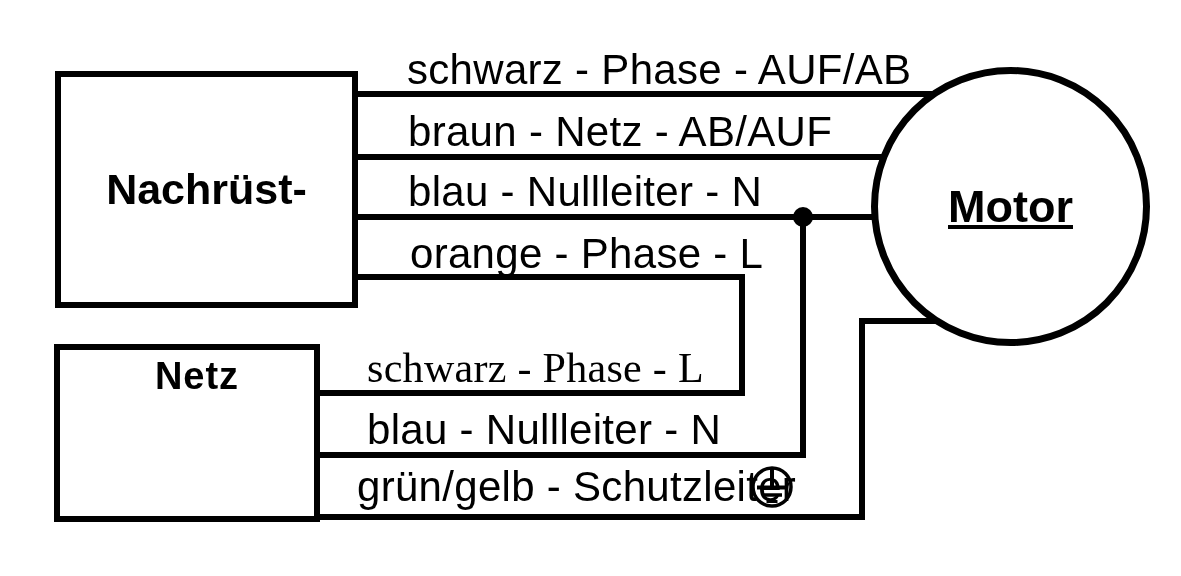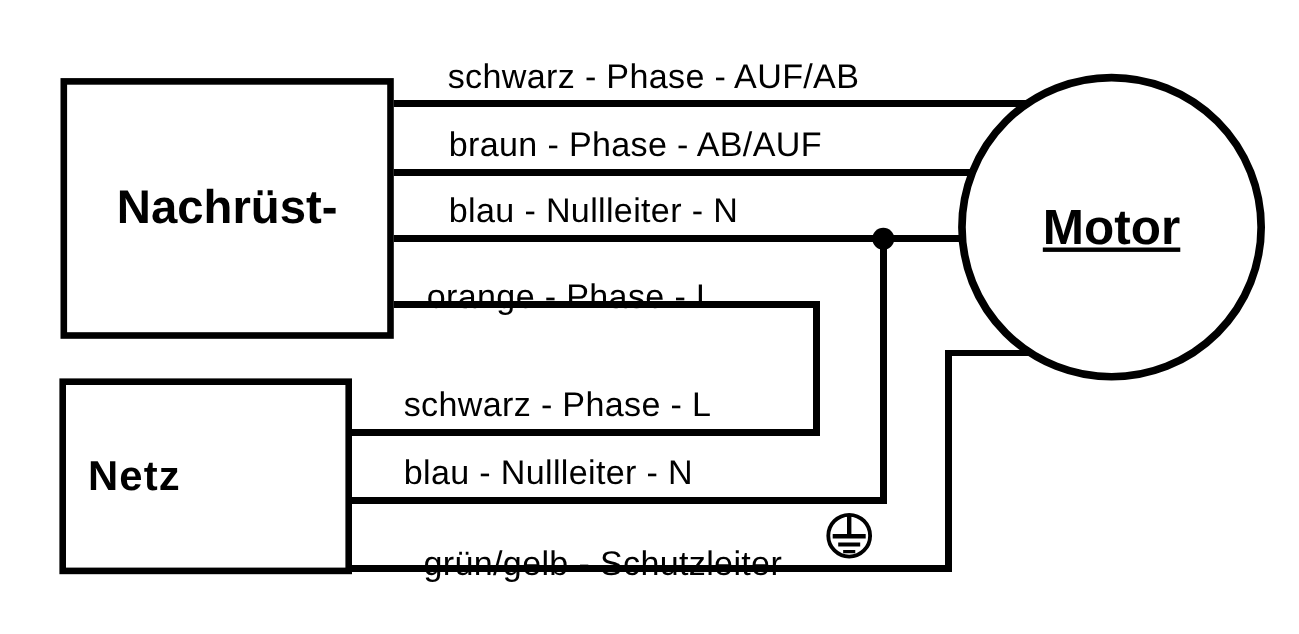--- a/index.html
+++ b/index.html
@@ -3,45 +3,45 @@
 <meta charset="utf-8">
 <style>
   html,body{margin:0;padding:0;background:#ffffff;}
   .canvas{
     position:relative;width:1181px;height:576px;background:#ffffff;
     font-family:"Liberation Sans",sans-serif;color:#000;overflow:hidden;
   }
   .wiring-svg{position:absolute;left:0;top:0;z-index:1;}
   .box{
     position:absolute;box-sizing:border-box;border:6px solid #000;background:#fff;
-    display:flex;flex-direction:column;justify-content:center;z-index:2;font-weight:bold;
+    display:flex;flex-direction:row;justify-content:center;z-index:2;font-weight:bold;
   }
   .receiver-box{
     left:55px;top:71px;width:303px;height:237px;
     align-items:center;text-align:center;font-size:43px;line-height:1.12;letter-spacing:0px;
   }
   .mains-box{
     left:54px;top:344px;width:266px;height:178px;
     align-items:flex-start;padding-left:20px;font-size:38px;line-height:1.38;letter-spacing:1px;
   }
   .motor-circle{
     position:absolute;box-sizing:border-box;left:871px;top:67px;width:279px;height:279px;
     border:7px solid #000;border-radius:50%;background:#fff;z-index:2;
     display:flex;align-items:center;justify-content:center;font-weight:bold;font-size:45px;text-decoration:underline;
   }
   .wire-label{
-    position:absolute;z-index:3;font-size:31px;line-height:36px;letter-spacing:0.3px;white-space:nowrap;
+    position:absolute;z-index:3;font-size:42px;line-height:36px;letter-spacing:0.3px;white-space:nowrap;
   }
   .wl1{left:407px;top:52px;}
   .wl2{left:408px;top:114px;}
   .wl3{left:408px;top:174px;}
-  .wl4{left:388px;top:236px;margin-top:16px;}
-  .wl5{left:367px;top:350px;}
+  .wl4{left:410px;top:236px;}
+  .wl5{left:367px;top:350px;font-family:Liberation Serif, serif;}
   .wl6{left:367px;top:412px;}
-  .wl7{left:385px;top:469px;margin-top:26px;}
+  .wl7{left:357px;top:469px;}
 </style>
 </head>
 <body>
 
 <div class="canvas">
 
   <svg class="wiring-svg" width="1181" height="576" viewBox="0 0 1181 576">
 
     <path d="M355 94 H935" stroke="#000" stroke-width="6" fill="none" shape-rendering="crispEdges"></path>
     <path d="M355 157 H893" stroke="#000" stroke-width="6" fill="none" shape-rendering="crispEdges"></path>
@@ -69,20 +69,20 @@
 
   <div class="box mains-box">
     <span>Netz</span>
   </div>
 
   <div class="motor-circle">
     <span>Motor</span>
   </div>
 
   <div class="wire-label wl1">schwarz - Phase - AUF/AB</div>
-  <div class="wire-label wl2">braun - Phase - AB/AUF</div>
+  <div class="wire-label wl2">braun - Netz - AB/AUF</div>
   <div class="wire-label wl3">blau - Nullleiter - N</div>
   <div class="wire-label wl4">orange - Phase - L</div>
   <div class="wire-label wl5">schwarz - Phase - L</div>
   <div class="wire-label wl6">blau - Nullleiter - N</div>
   <div class="wire-label wl7">grün/gelb - Schutzleiter</div>
 
 </div>
 
 </body></html>

